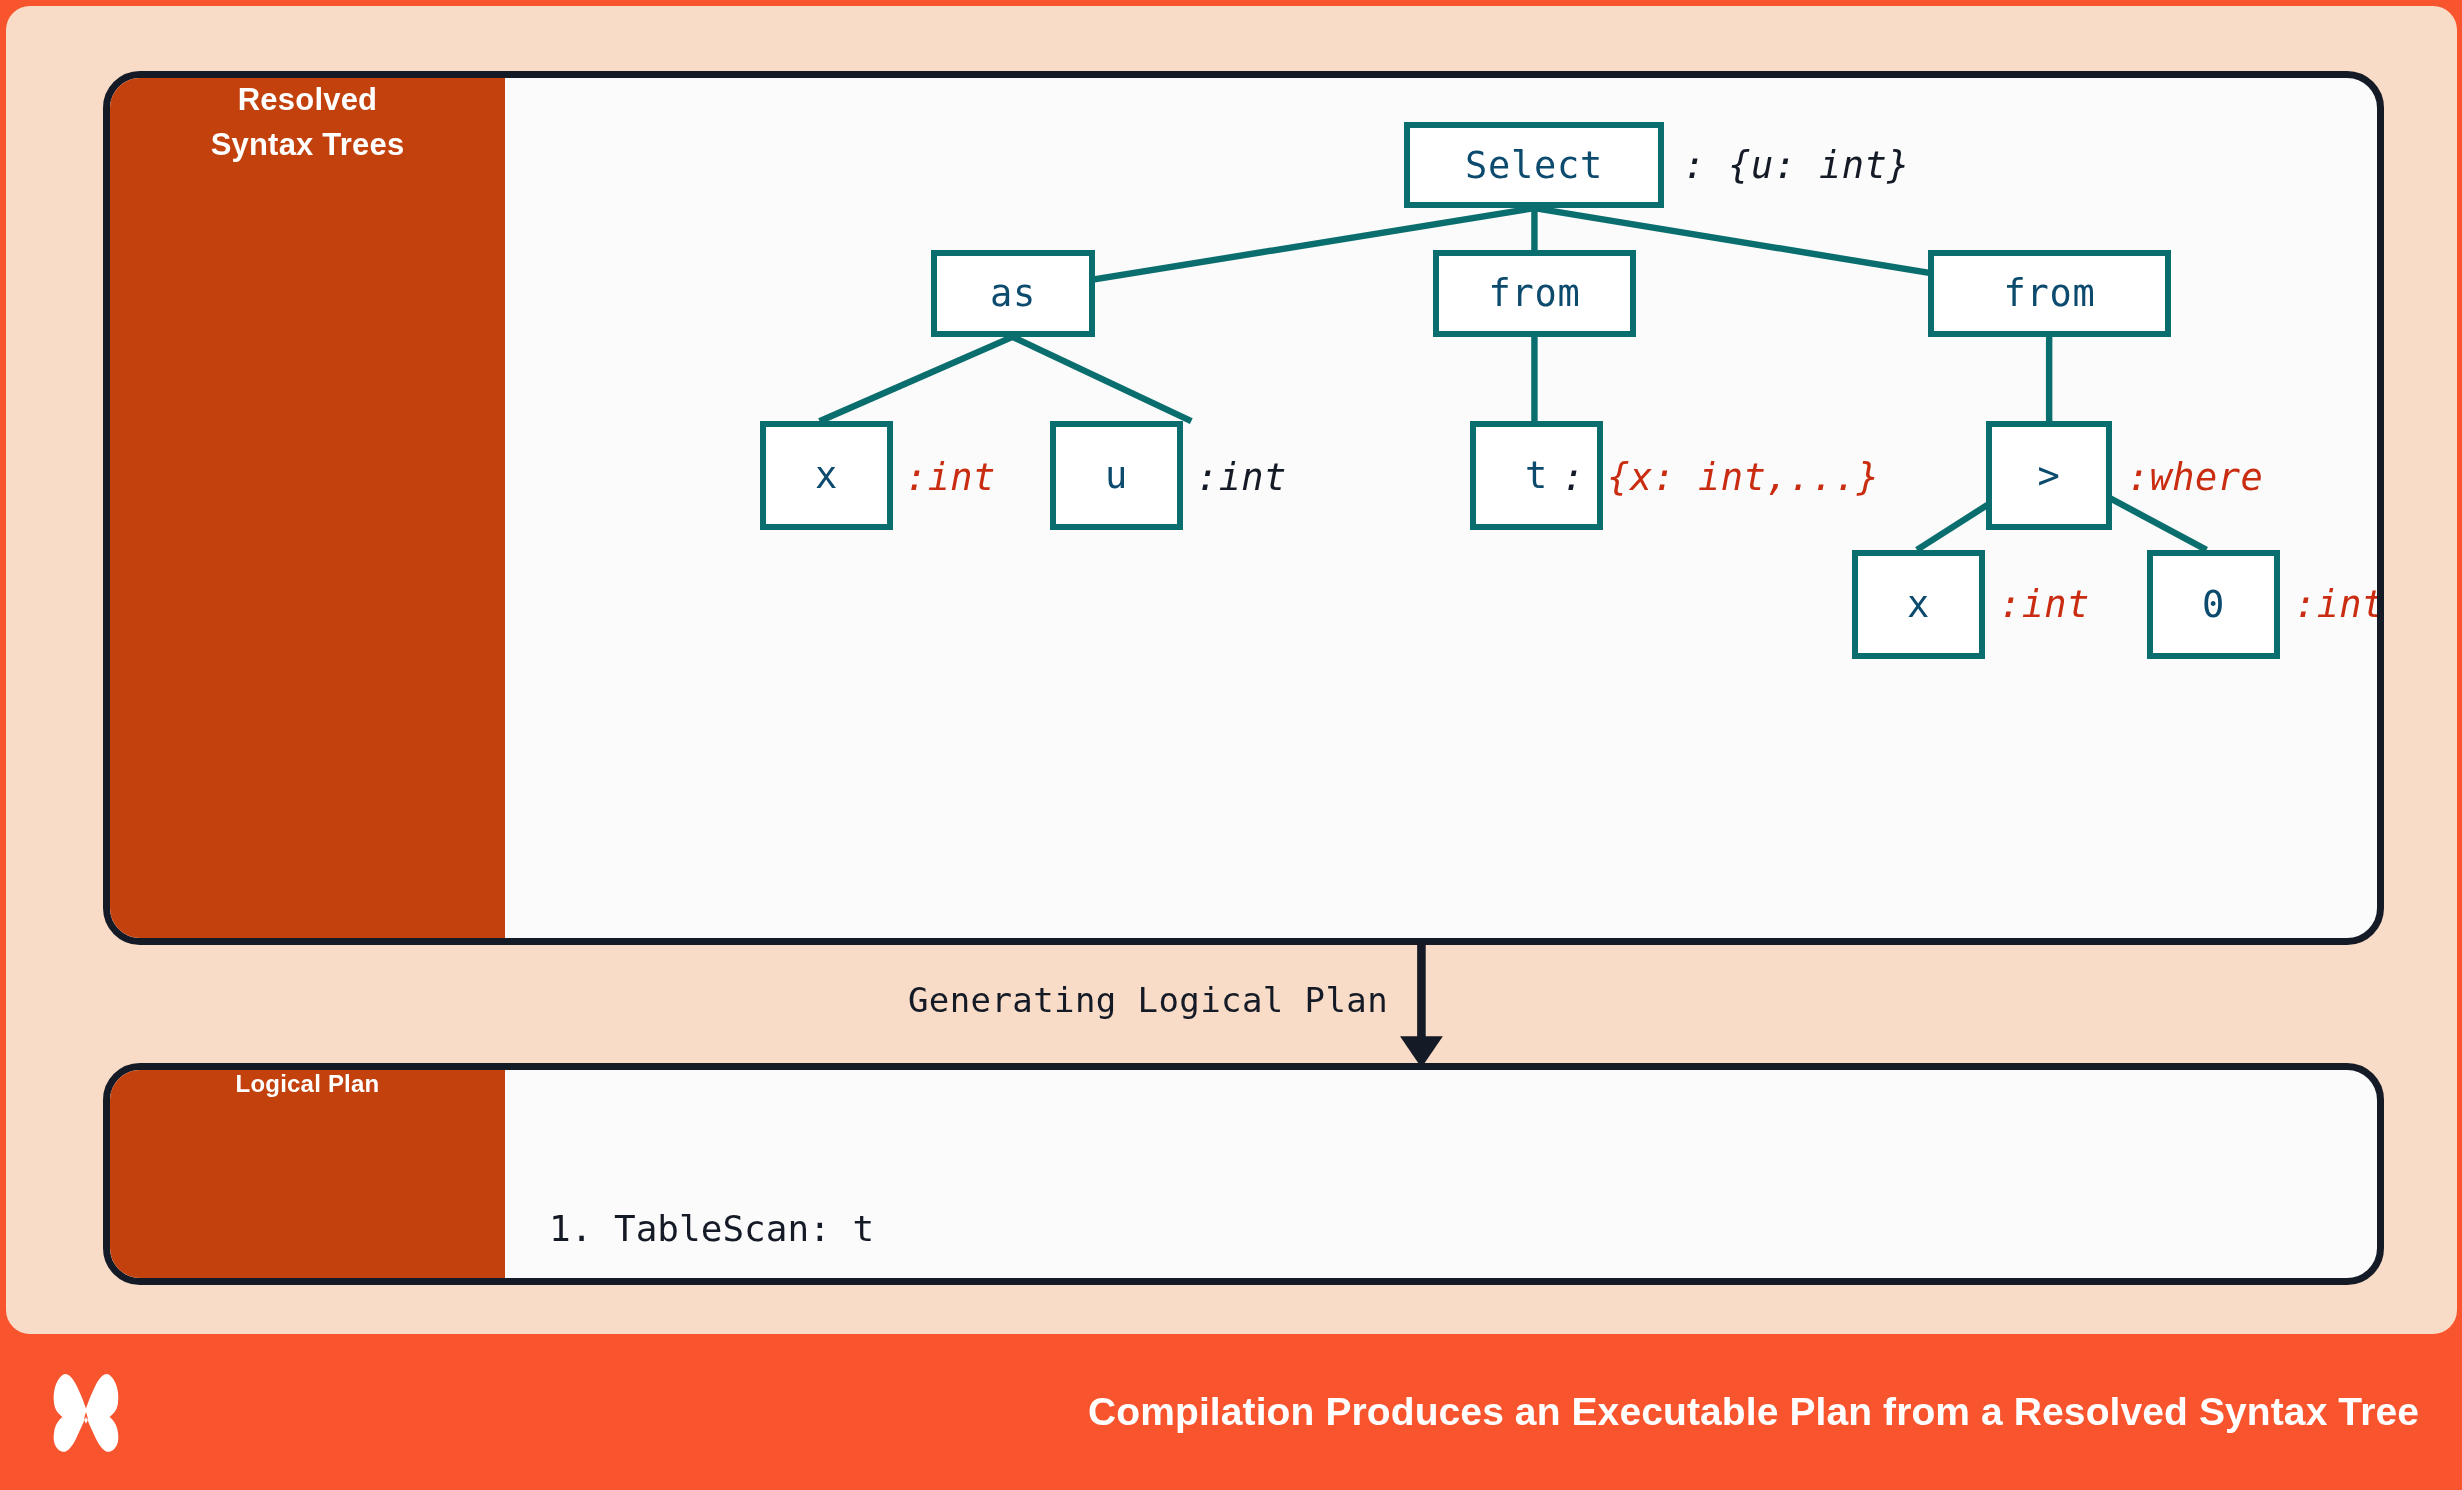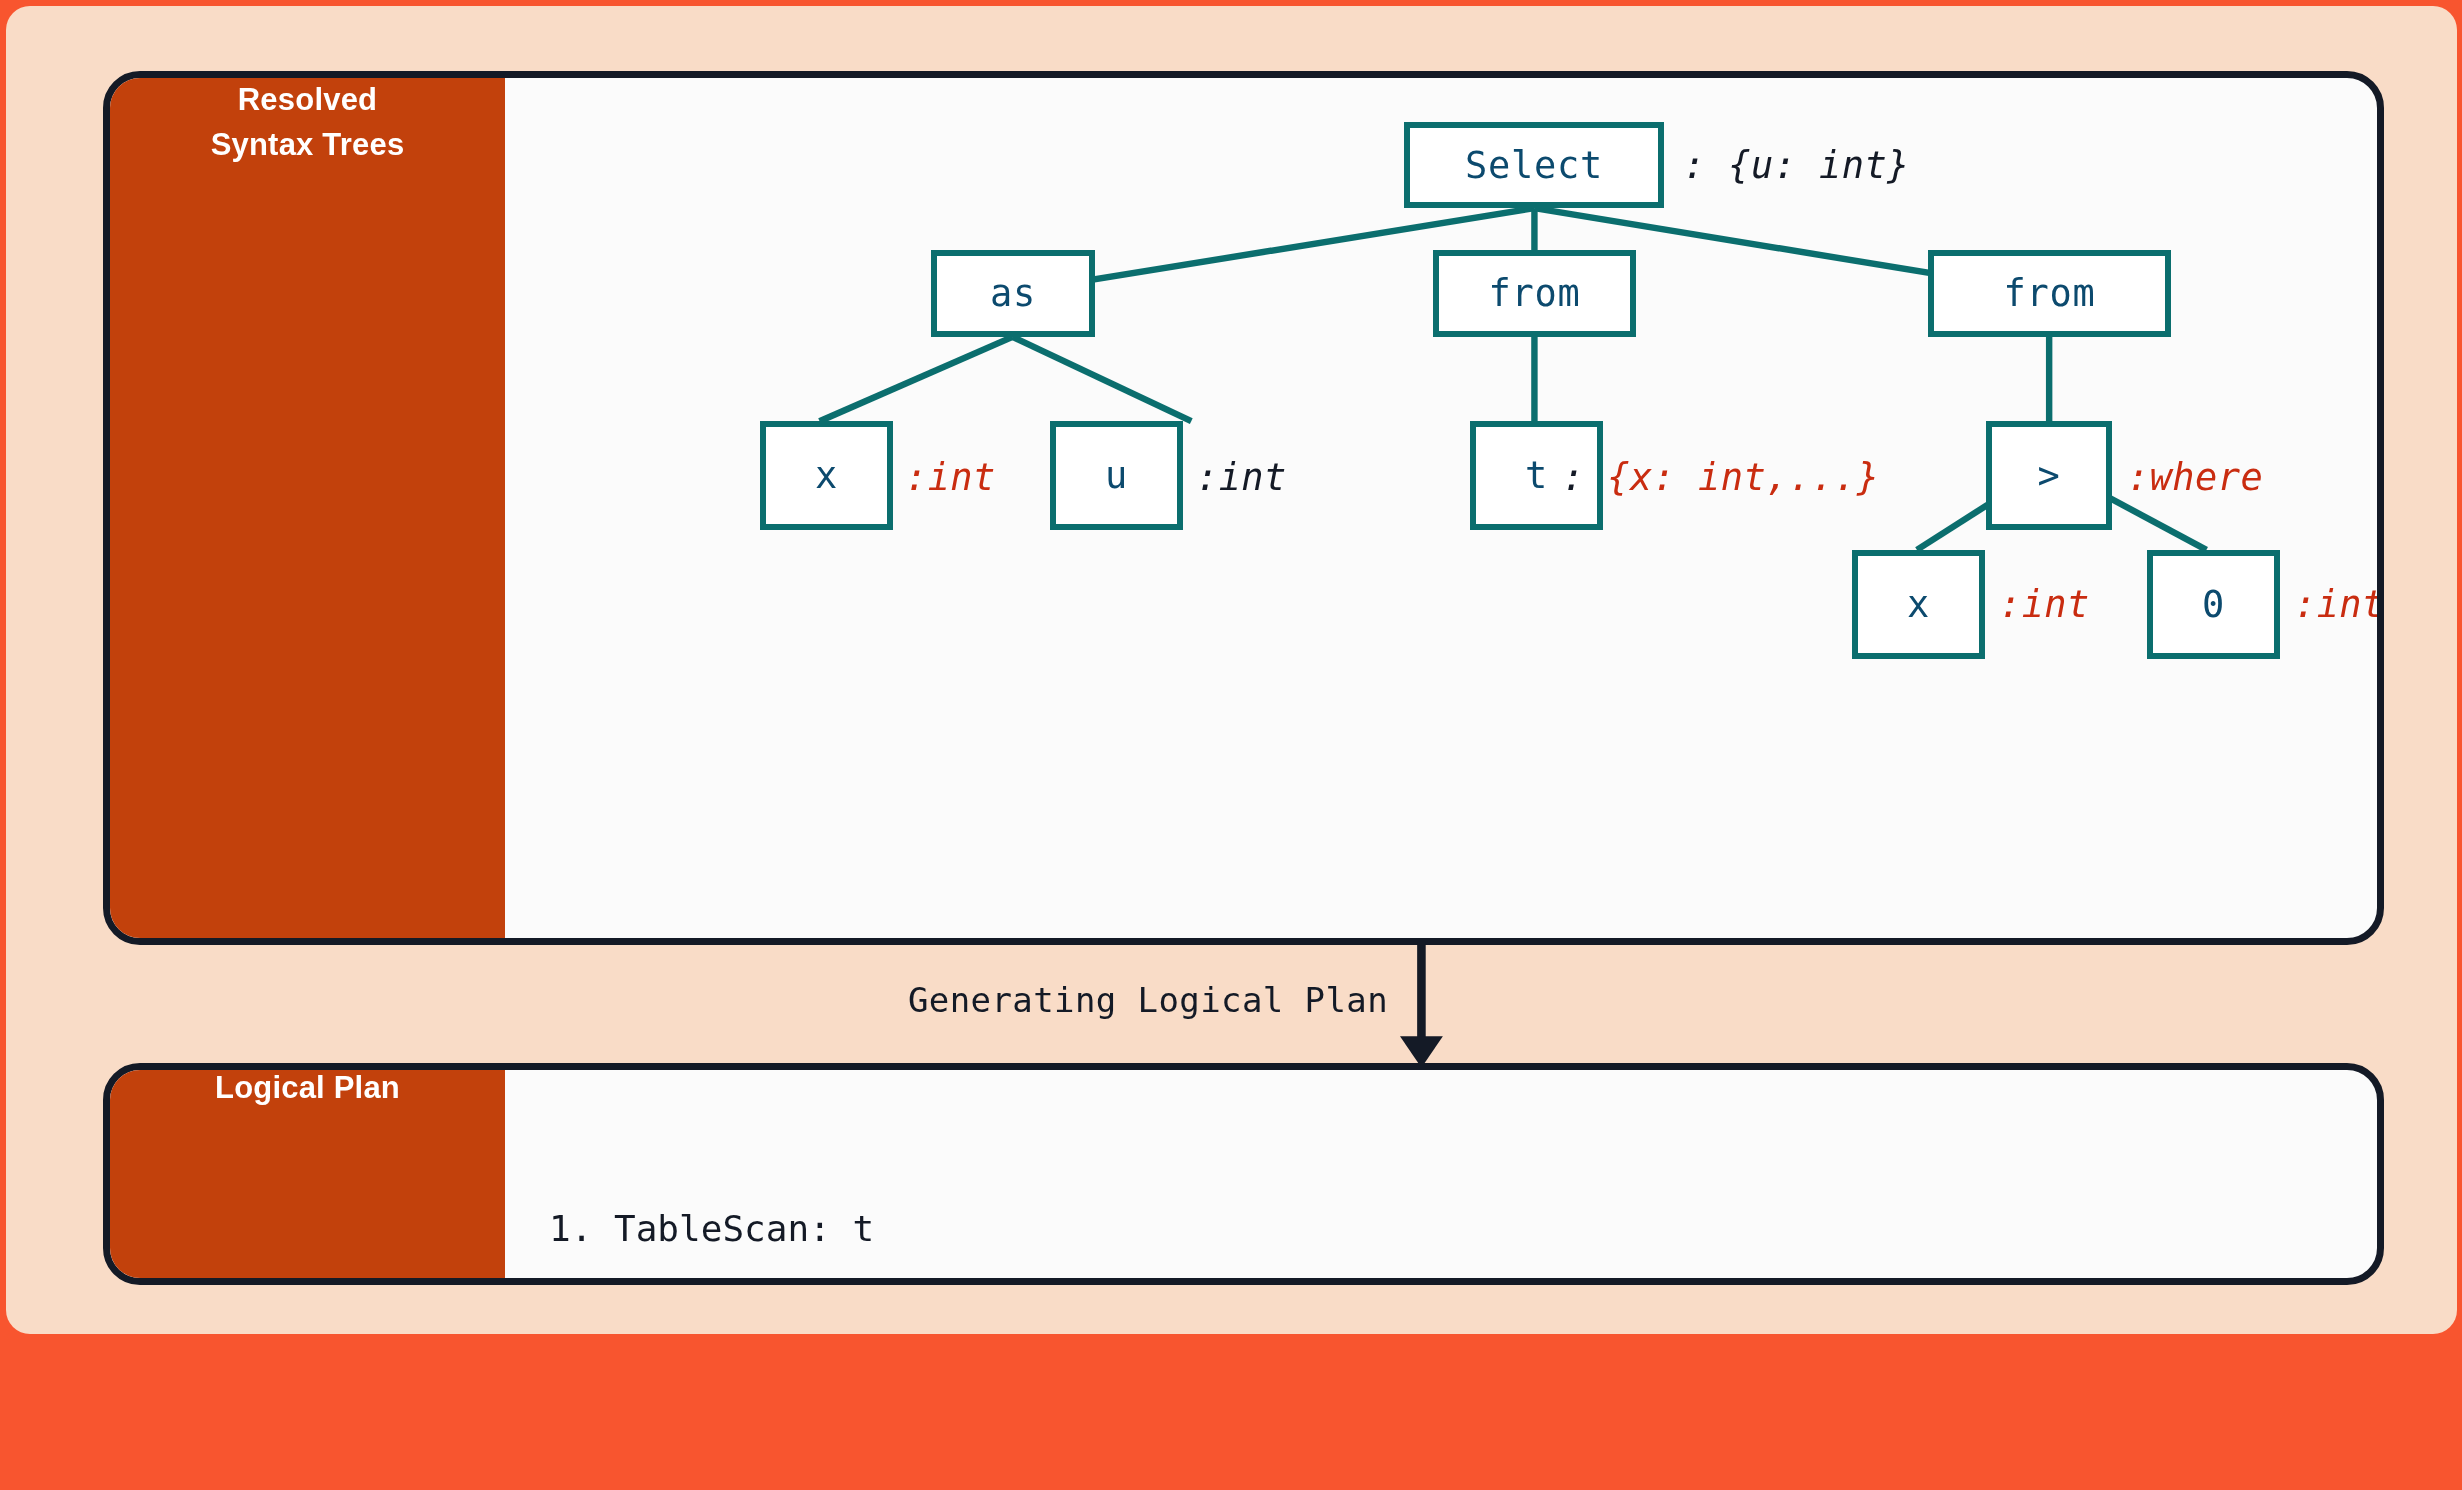--- a/index.html
+++ b/index.html
@@ -41,21 +41,21 @@
     left: 0; top: 0; bottom: 0;
     background: #c2410c;
     display: flex;
     align-items: flex-start;
     justify-content: center;
     text-align: center;
     color: #FFFFFF;
     font-weight: bold;
   }
   #panel-top .panel-side  { width: 395px; font-size: 31px; line-height: 1.45; letter-spacing: 0.2px; }
-  #panel-plan .panel-side { width: 395px; font-size: 31px; letter-spacing: 0.2px; }
+  #panel-plan .panel-side { width: 395px; font-size: 24px; letter-spacing: 0.2px; }
 
   .panel-body { position: absolute; left: 395px; top: 0; right: 0; bottom: 0; }
 
   
   #tree-svg { position: absolute; left: 0; top: 0; }
 
   .node {
     position: absolute;
     border: 6.4px solid #0B6E6E;
     background: #FFFFFF;
@@ -220,15 +220,28 @@
     </div>
     <div class="panel-body">
       <div id="plan-list">
         <div>1. TableScan: t</div>
         
         
       </div>
     </div>
   </div>
 
+  <div id="footer">
+    <svg id="footer-logo" width="84" height="84" viewBox="0 0 100 100">
+      <path fill="#FFFFFF" d="M22 6 C14 12 10 26 12 40 C13 48 17 52 22 56 C17 60 13 66 12 74
+                              C10 86 14 94 21 97 C27 99 33 92 38 82 C43 72 47 62 50 56
+                              C53 62 57 72 62 82 C67 92 73 99 79 97 C86 94 90 86 88 74
+                              C87 66 83 60 78 56 C83 52 87 48 88 40 C90 26 86 12 78 6
+                              C72 2 66 9 61 19 C56 29 52 40 50 46 C48 40 44 29 39 19
+                              C34 9 28 2 22 6 Z
+                              M50 50 C51 53 52 56 52 58 C52 60 51 62 50 64
+                              C49 62 48 60 48 58 C48 56 49 53 50 50 Z"></path>
+    </svg>
+    <div id="footer-title">Compilation Produces an Executable Plan from a Resolved Syntax Tree</div>
+  </div>
 
 </div>
 
 
 </body></html>

